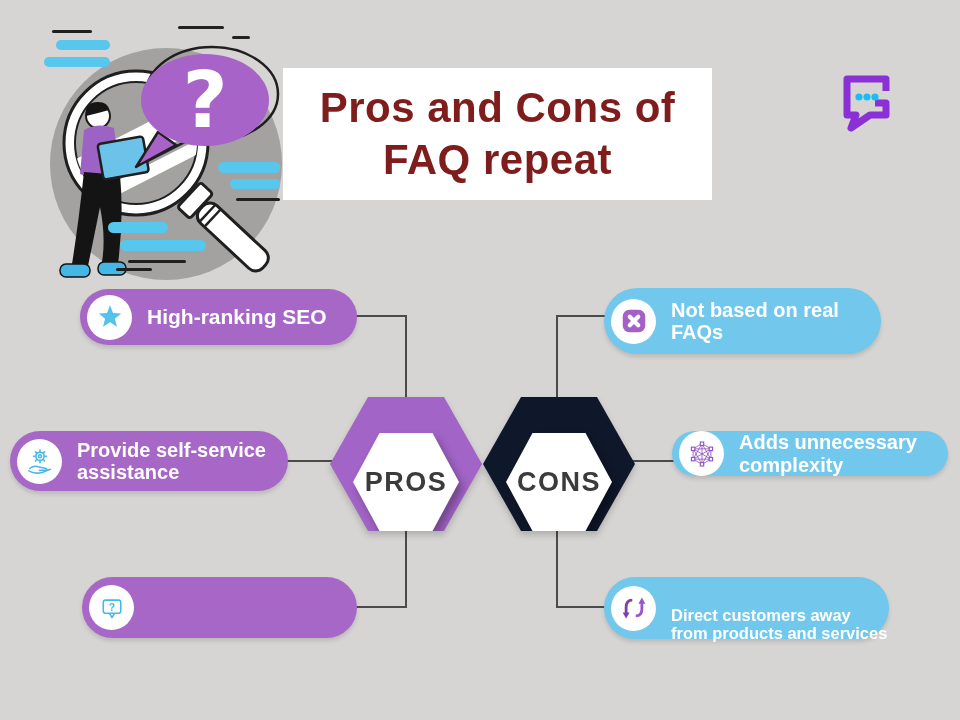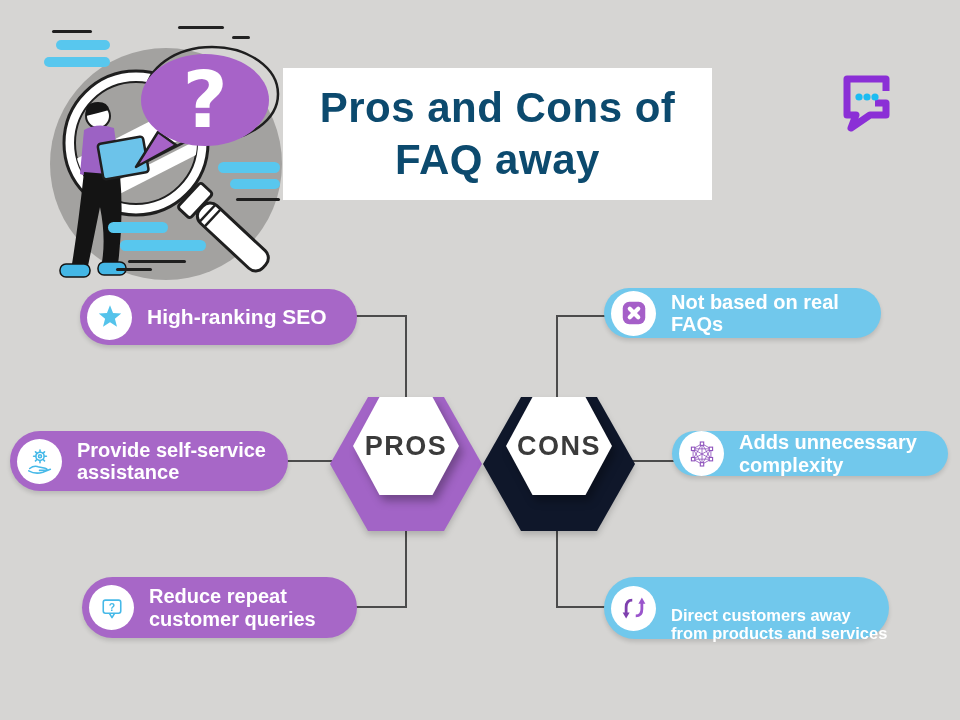--- a/index.html
+++ b/index.html
@@ -2,29 +2,29 @@
 <html><head>
 <meta charset="utf-8">
 <style>
   html,body{margin:0;padding:0;}
   body{font-family:"Liberation Sans",sans-serif;background:#9e9e9e;}
   .canvas{position:relative;width:960px;height:720px;background:#d6d5d3;overflow:hidden;margin:0 auto;}
 
   
   .banner{position:absolute;left:283px;top:68px;width:429px;height:132px;background:#ffffff;
           display:flex;flex-direction:column;align-items:center;justify-content:center;}
-  .banner .t{font-size:42px;font-weight:bold;color:#0c4a6e;line-height:1.25;letter-spacing:.5px;text-align:center;}
+  .banner .t{font-size:42px;font-weight:bold;color:#7f1d1d;line-height:1.25;letter-spacing:.5px;text-align:center;}
 
   
   .line{position:absolute;background:#4b4b4b;}
 
   
   .hex-wrap{position:absolute;width:152px;height:134px;filter:drop-shadow(0 4px 3px rgba(0,0,0,.18));}
   .hex-outer{width:100%;height:100%;clip-path:polygon(25% 0,75% 0,100% 50%,75% 100%,25% 100%,0 50%);
-             display:flex;align-items:flex-start;justify-content:center;}
+             display:flex;align-items:flex-end;justify-content:center;}
   .hex-outer.purple{background:#a264c6;}
   .hex-outer.blue{background:#0f172a;}
   .hex-shadow{filter:drop-shadow(4px 6px 4px rgba(0,0,0,.30));}
   .hex-inner{width:106px;height:98px;background:#ffffff;
              clip-path:polygon(25% 0,75% 0,100% 50%,75% 100%,25% 100%,0 50%);
              display:flex;align-items:center;justify-content:center;}
   .hex-label{font-size:27px;font-weight:bold;color:#3b3b3b;letter-spacing:1.5px;}
 
   
   .pill{position:absolute;border-radius:999px;display:flex;align-items:center;gap:15px;
@@ -100,21 +100,21 @@
       <rect x="228" y="186" width="44" height="3" rx="1.5" fill="#1f1f1f"></rect>
       <rect x="100" y="210" width="60" height="11" rx="5.5" fill="#58c7ee"></rect>
       <rect x="112" y="228" width="86" height="11" rx="5.5" fill="#58c7ee"></rect>
       <rect x="120" y="248" width="58" height="3" rx="1.5" fill="#1f1f1f"></rect>
       <rect x="108" y="256" width="36" height="3" rx="1.5" fill="#1f1f1f"></rect>
     </g>
   </svg>
 
   <div class="banner">
     <div class="t">Pros and Cons of</div>
-    <div class="t">FAQ away</div>
+    <div class="t">FAQ repeat</div>
   </div>
 
   <svg class="logo" width="54" height="60" viewBox="0 0 54 60">
     <path d="M46 19 V7 H7 V43 H16 L11 56 L30 43 H46 V31 H35" fill="none" stroke="#8b2fd6" stroke-width="7" stroke-linejoin="round"></path>
     <circle cx="19" cy="25" r="3.6" fill="#1cbcf2"></circle>
     <circle cx="27" cy="25" r="3.6" fill="#1cbcf2"></circle>
     <circle cx="35" cy="25" r="3.6" fill="#1cbcf2"></circle>
   </svg>
 
   <div class="line" style="left:355px;top:315px;width:52px;height:2px"></div>
@@ -179,24 +179,23 @@
   </div>
 
   <div class="pill purple" style="left:82px;top:577px;width:275px;height:61px">
     <span class="icon-circle">
       <svg width="28" height="28" viewBox="0 0 32 32" fill="none" stroke="#46b9e8" stroke-width="1.8" stroke-linejoin="round">
         <rect x="6" y="7" width="20" height="15" rx="2.5"></rect>
         <path d="M13 22 L16 27 L19 22"></path>
         <text x="16" y="19" text-anchor="middle" font-family="Liberation Sans, sans-serif" font-size="12" font-weight="bold" fill="#46b9e8" stroke="none">?</text>
       </svg>
     </span>
-    <span class="pill-label">Reduce repeat customer queries</span>
-  </div>
-
-  <div class="pill blue" style="left:604px;top:288px;width:277px;height:50px">
+  </div>
+
+  <div class="pill blue" style="left:604px;top:288px;width:277px;height:66px">
     <span class="icon-circle">
       <svg width="30" height="30" viewBox="0 0 32 32">
         <rect x="4" y="4" width="24" height="24" rx="7" fill="#a55fc8"></rect>
         <line x1="11.5" y1="11.5" x2="20.5" y2="20.5" stroke="#ffffff" stroke-width="4.5" stroke-linecap="round"></line>
         <line x1="20.5" y1="11.5" x2="11.5" y2="20.5" stroke="#ffffff" stroke-width="4.5" stroke-linecap="round"></line>
       </svg>
     </span>
     <span class="pill-label">Not based on real FAQs</span>
   </div>
 

